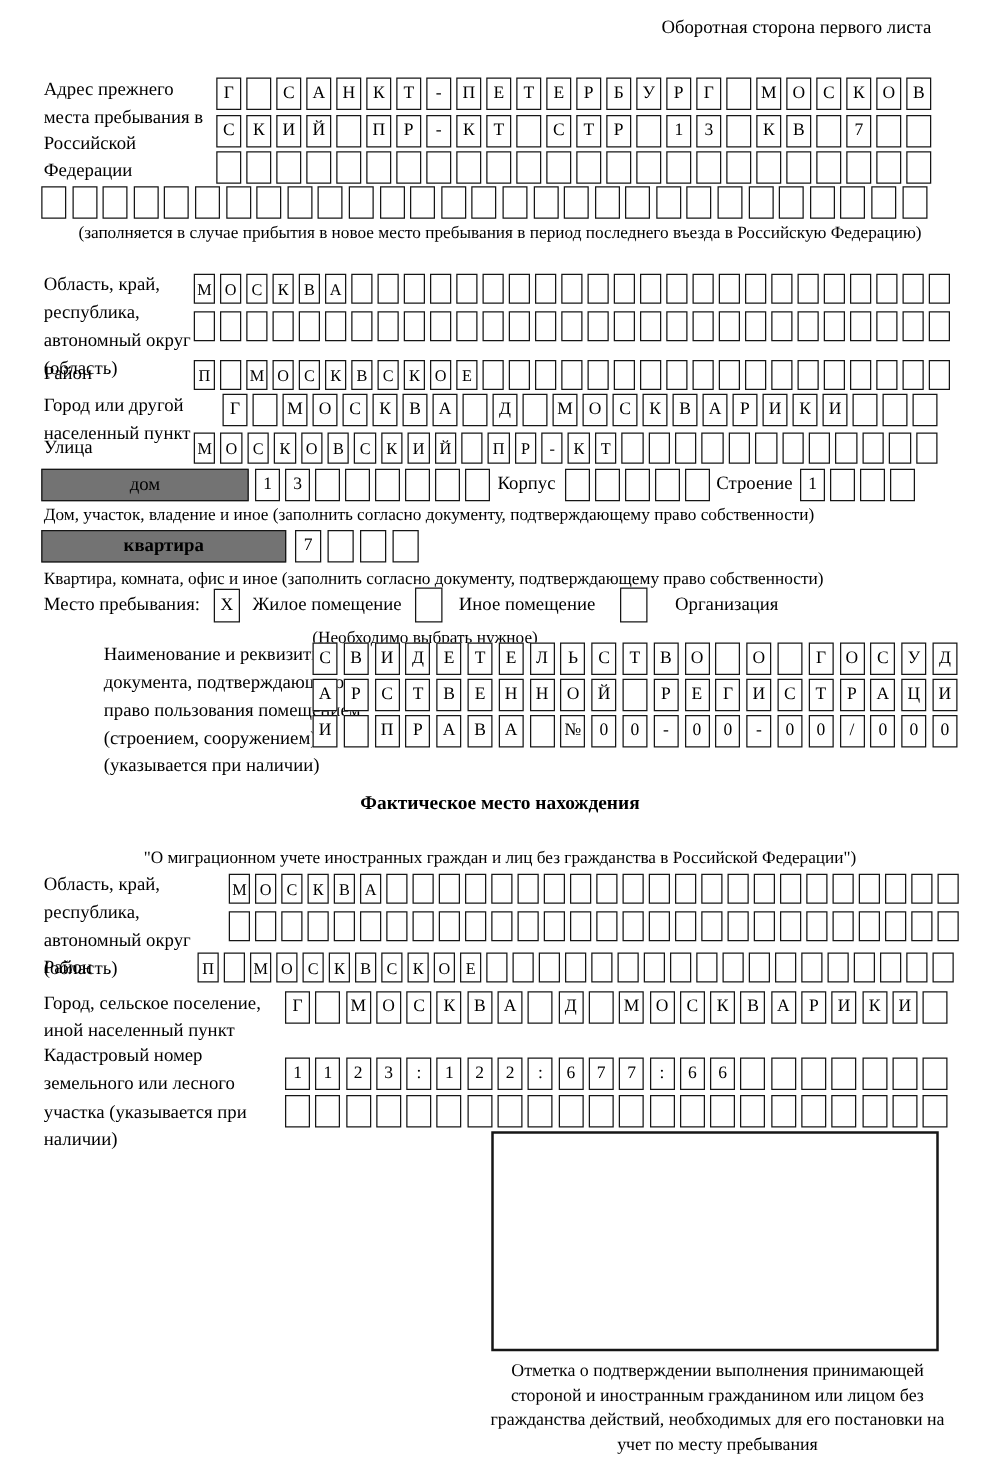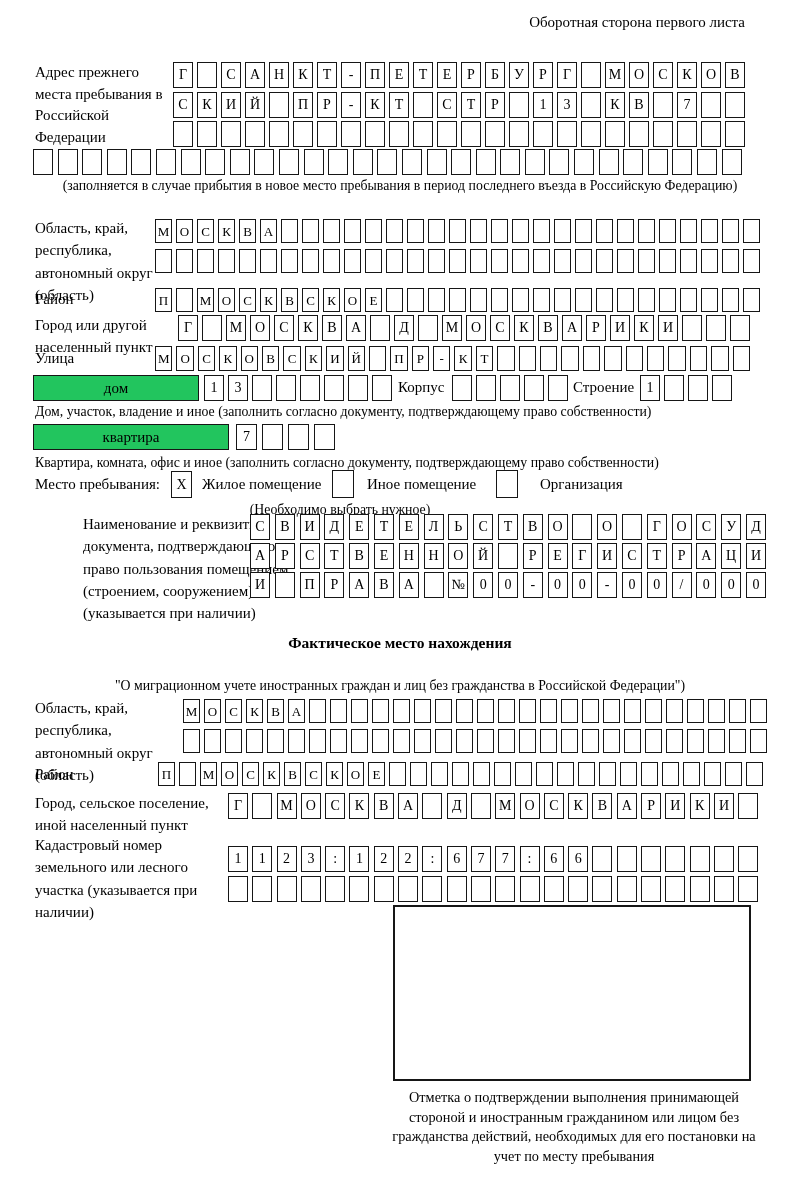--- a/index.html
+++ b/index.html
@@ -26,21 +26,21 @@
   .sz-a2 { gap:4.6px; } .sz-a2 .c { width:20px;   height:26px; }
   .sz-b  { gap:4px; }   .sz-b .c  { width:17px;   height:24px; font-size:13px; }
   .sz-e  { gap:4px; }   .sz-e .c  { width:17.4px; height:25px; font-size:13px; }
   .sz-c  { gap:4.8px; } .sz-c .c  { width:20px;   height:26px; }
   .sz-d  { gap:4.3px; } .sz-d .c  { width:20px;   height:26px; }
   .sz-f  { gap:5px; }   .sz-f .c  { width:21px;   height:26px; }
 
   .field {
     position:absolute; box-sizing:border-box; border:1.6px solid #161616;
     height:26px; display:flex; align-items:center; justify-content:center;
-    font-size:15px; background:#22c55e;
+    font-size:15px; background:#737373;
   }
   .checkbox {
     position:absolute; box-sizing:border-box; border:1.6px solid #161616;
     width:21px; height:27px; display:flex; align-items:center; justify-content:center;
     font-size:14px; background:#fff;
   }
   .stampbox {
     position:absolute; box-sizing:border-box; border:2px solid #161616; background:#fff;
   }
 </style>
@@ -342,21 +342,21 @@
     </div>
   <div class="abs" style="left:573px; top:379px;">Строение</div>
   <div class="cells sz-a" style="left:640px; top:375px;">
       <span class="c">1</span>
       <span class="c"></span>
       <span class="c"></span>
       <span class="c"></span>
     </div>
   <div class="abs small" style="left:35px; top:404px;">Дом, участок, владение и иное (заполнить согласно документу, подтверждающему право собственности)</div>
 
-  <div class="field" style="left:33px; top:424px; width:196px;">квартира</div>
+  <div class="field" style="left:33px; top:424px; width:196px;font-weight:bold;">квартира</div>
   <div class="cells sz-f" style="left:236px; top:424px;">
       <span class="c">7</span>
       <span class="c"></span>
       <span class="c"></span>
       <span class="c"></span>
     </div>
   <div class="abs small" style="left:35px; top:455px;">Квартира, комната, офис и иное (заполнить согласно документу, подтверждающему право собственности)</div>
 
   <div class="abs" style="left:35px; top:476px;">Место пребывания:</div>
   <div class="checkbox" style="left:171px; top:471px;">X</div>

